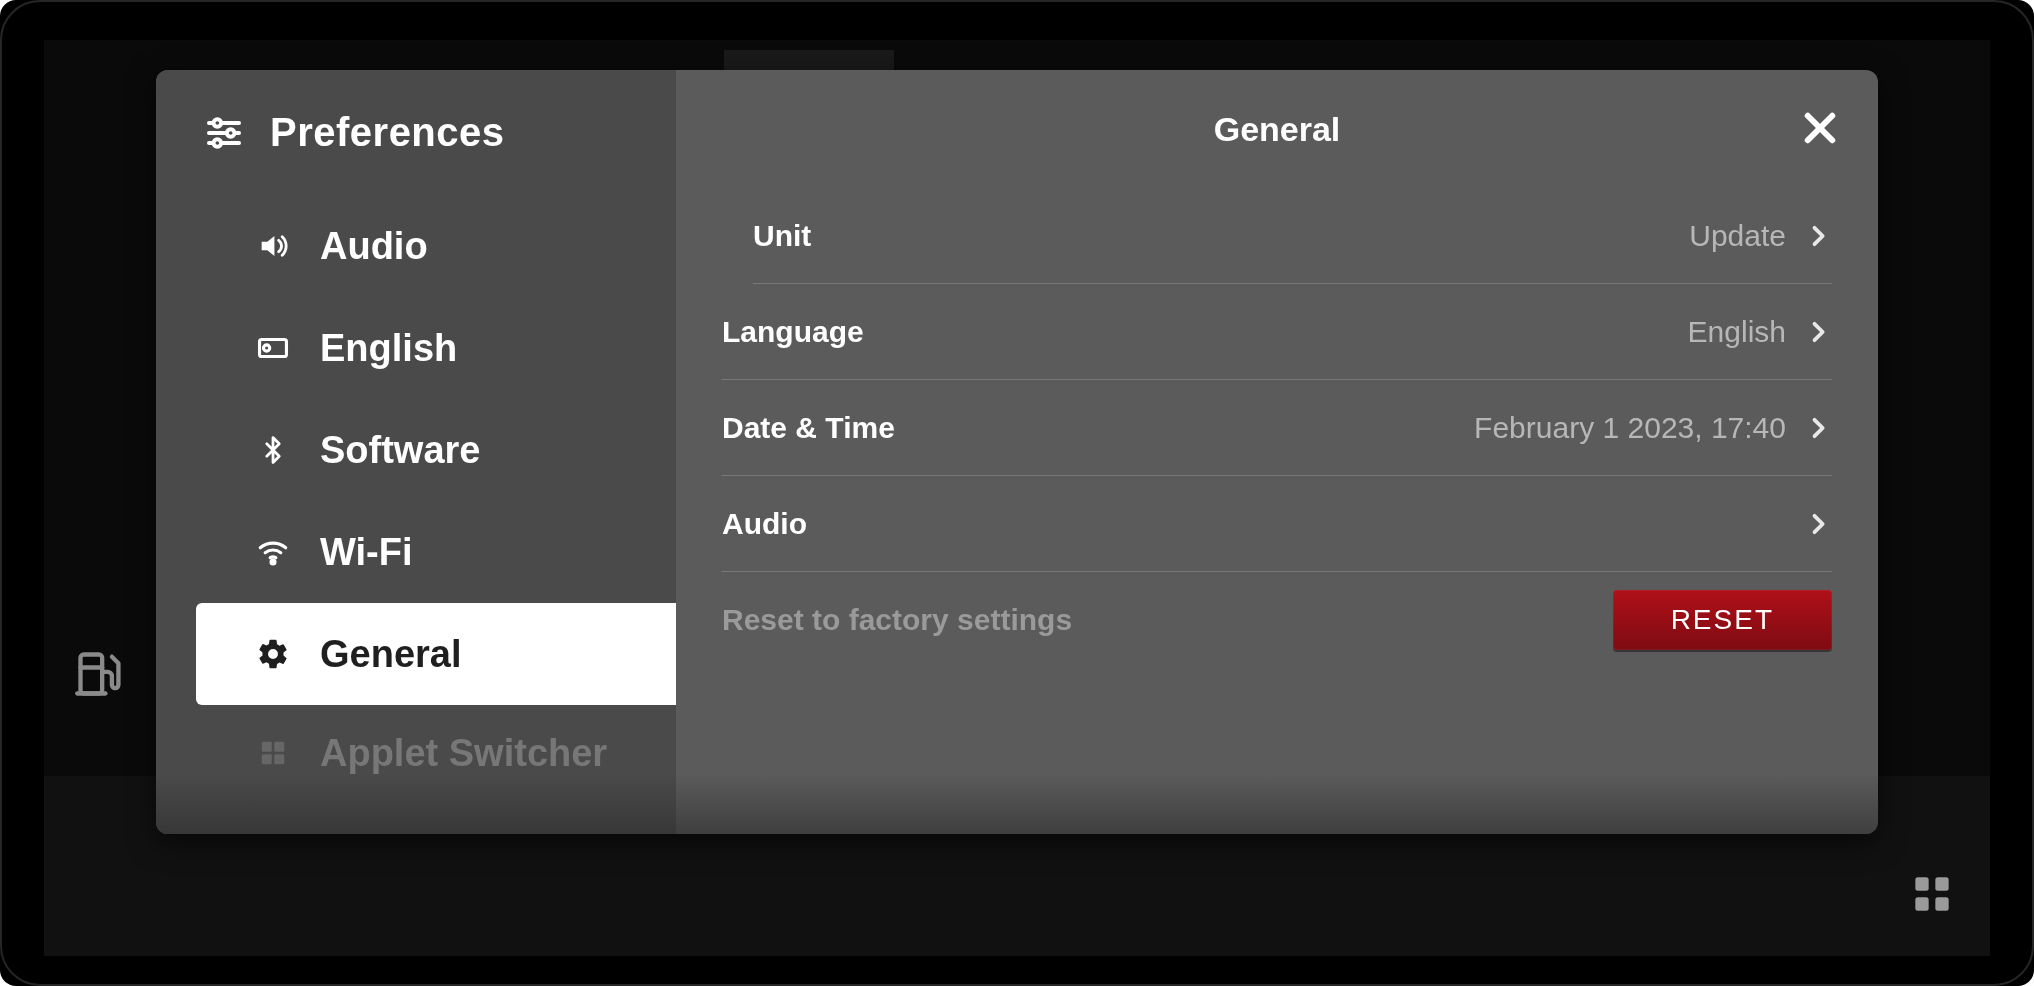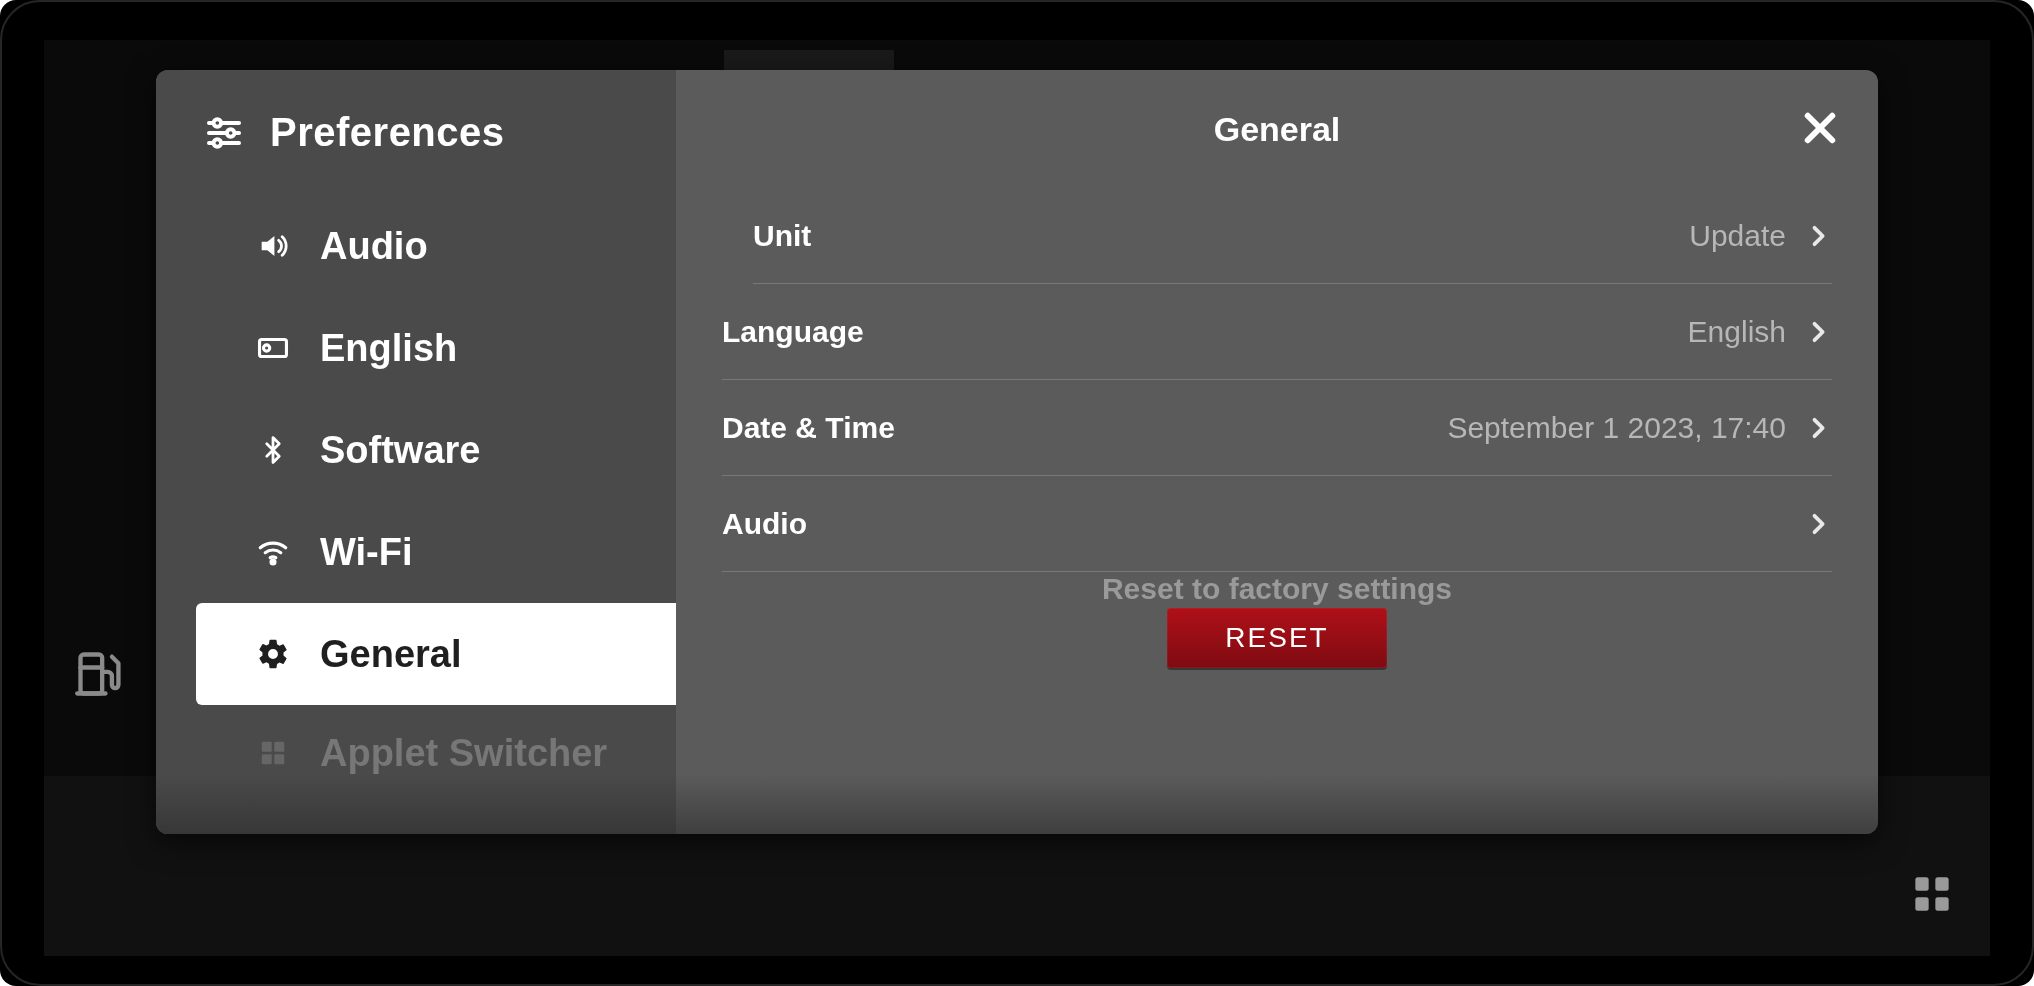--- a/index.html
+++ b/index.html
@@ -191,21 +191,20 @@
     color: #fff;
     font-size: 22px;
     font-weight: 800;
     width: 34px; height: 34px;
     border-radius: 50%;
     display: flex; align-items: center; justify-content: center;
     margin-right: 16px;
   }
   .row.reset {
     border-bottom: none;
-    flex-direction: column;
   }
   .row.reset .row-label { color: #9a9a9a; }
   .reset-btn {
     background: linear-gradient(180deg, #b01018 0%, #7e0b12 100%);
     color: #fff;
     font-size: 28px;
     font-weight: 400;
     letter-spacing: 2px;
     padding: 14px 58px;
     border-radius: 4px;
@@ -376,21 +375,21 @@
                 <span class="chev">
                   <svg viewBox="0 0 24 24" width="28" height="28" fill="none" stroke="currentColor" stroke-width="3.2" stroke-linecap="round" stroke-linejoin="round">
                       <polyline points="9 5 16 12 9 19"></polyline>
                     </svg>
                 </span>
               </div>
 
               <div class="row">
                 <span class="row-label">Date &amp; Time</span>
                 <span class="row-spacer"></span>
-                <span class="row-value">September 1 2023, 17:40</span>
+                <span class="row-value">February 1 2023, 17:40</span>
                 <span class="chev">
                   <svg viewBox="0 0 24 24" width="28" height="28" fill="none" stroke="currentColor" stroke-width="3.2" stroke-linecap="round" stroke-linejoin="round">
                       <polyline points="9 5 16 12 9 19"></polyline>
                     </svg>
                 </span>
               </div>
 
 
               <div class="row">
                 <span class="row-label">Audio</span>

